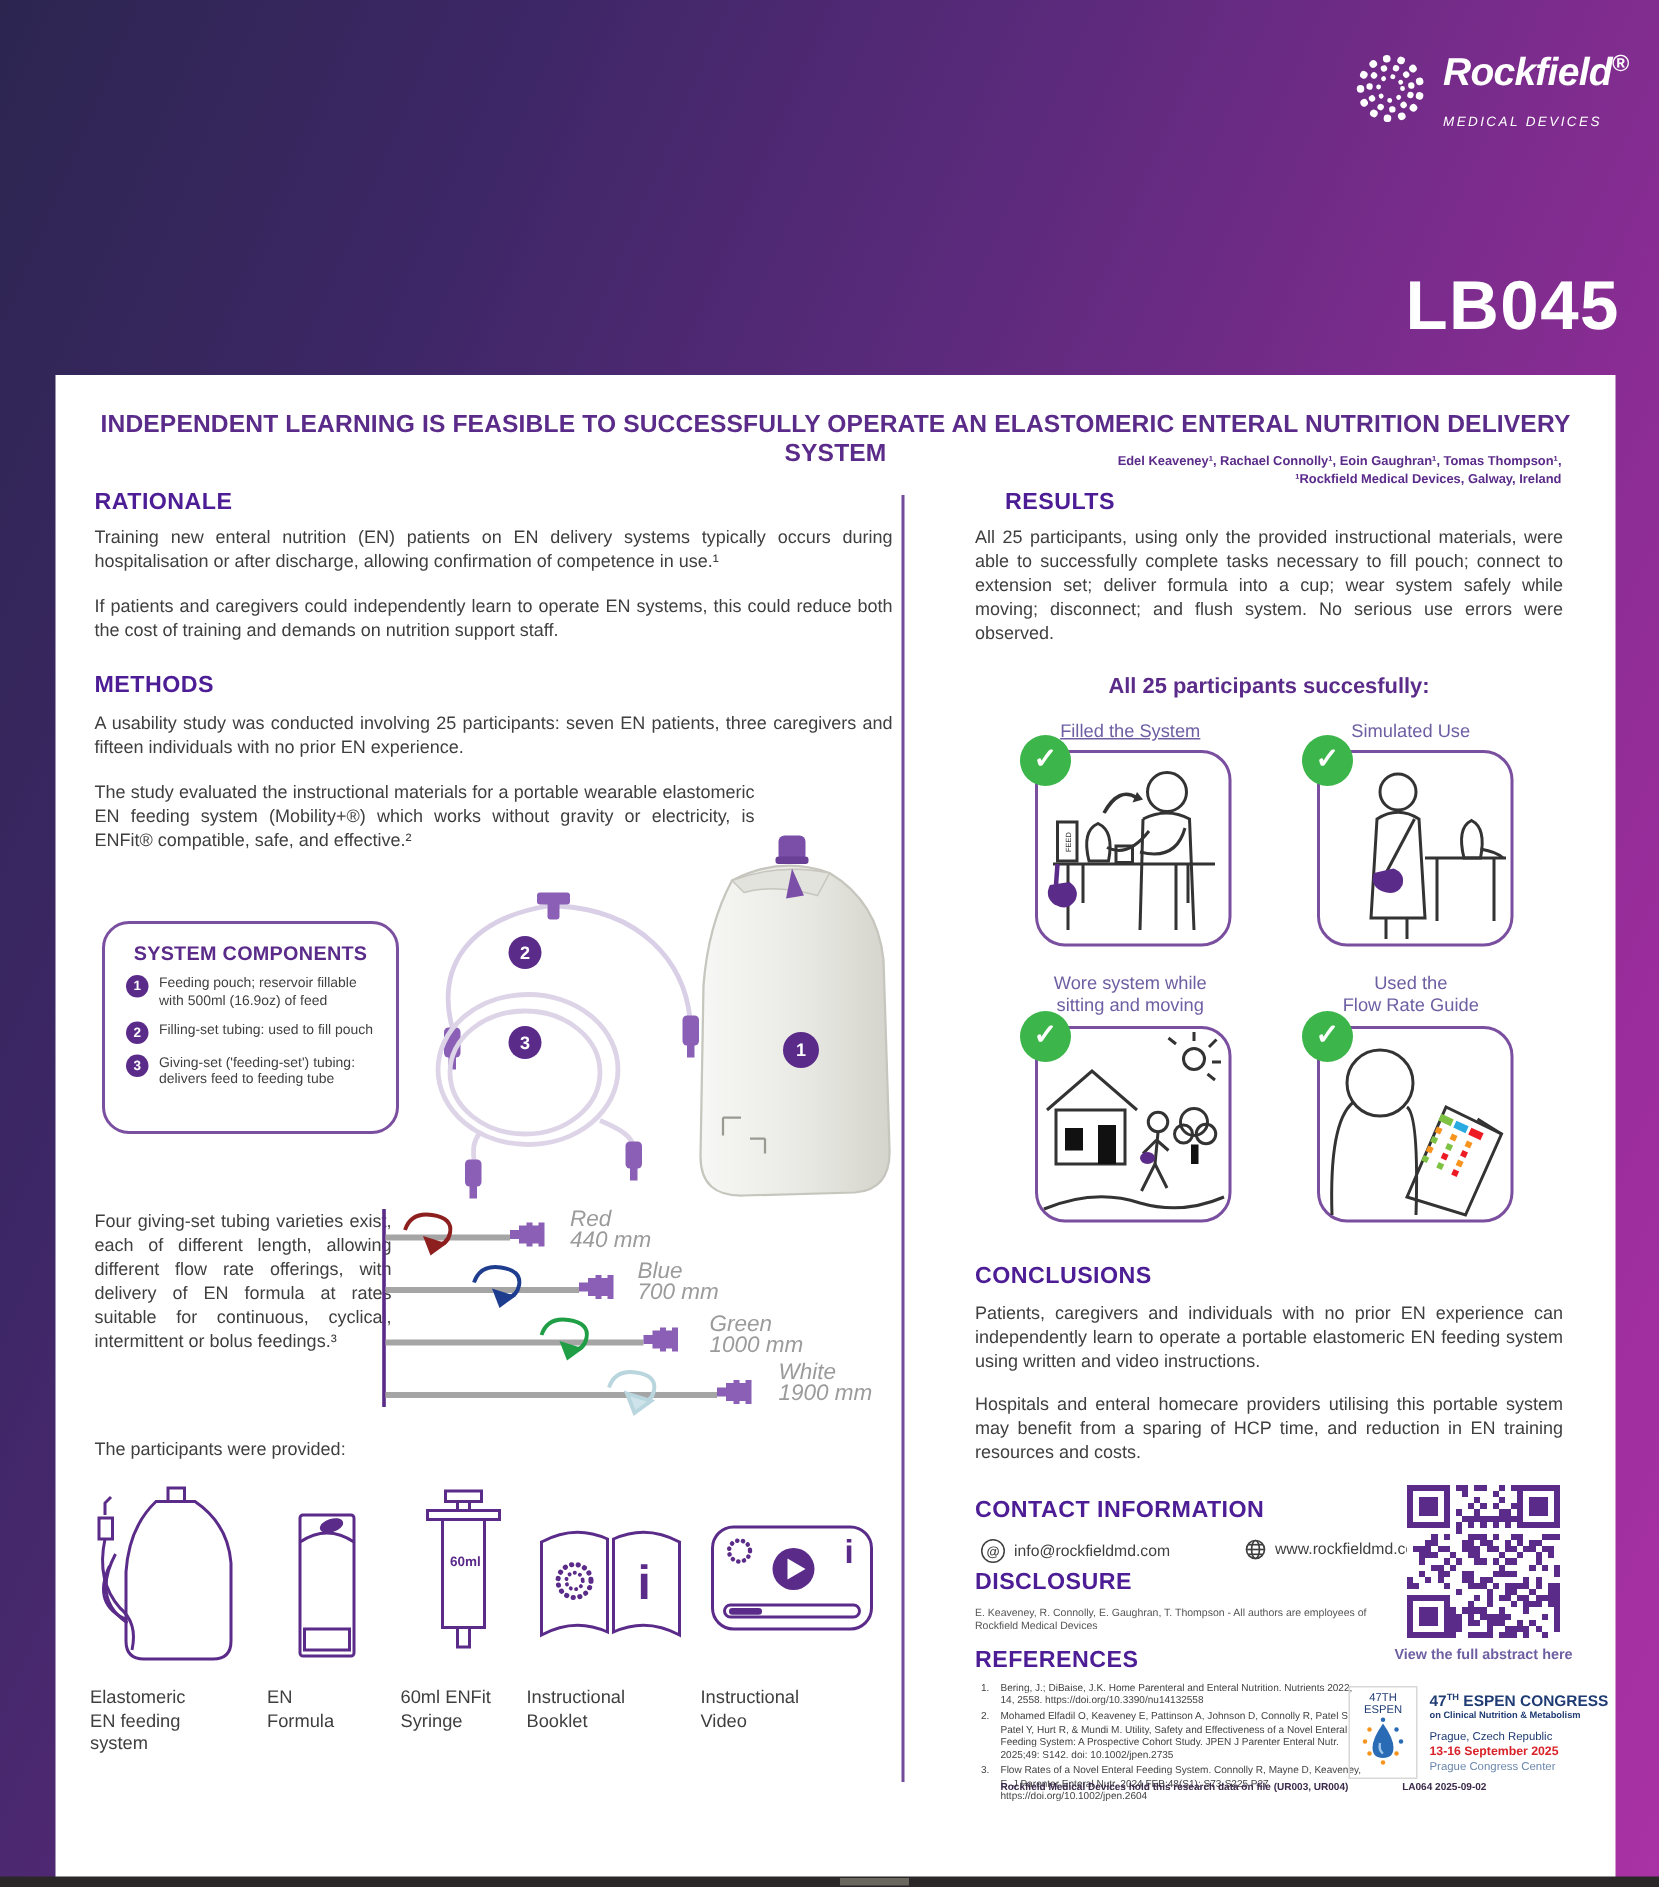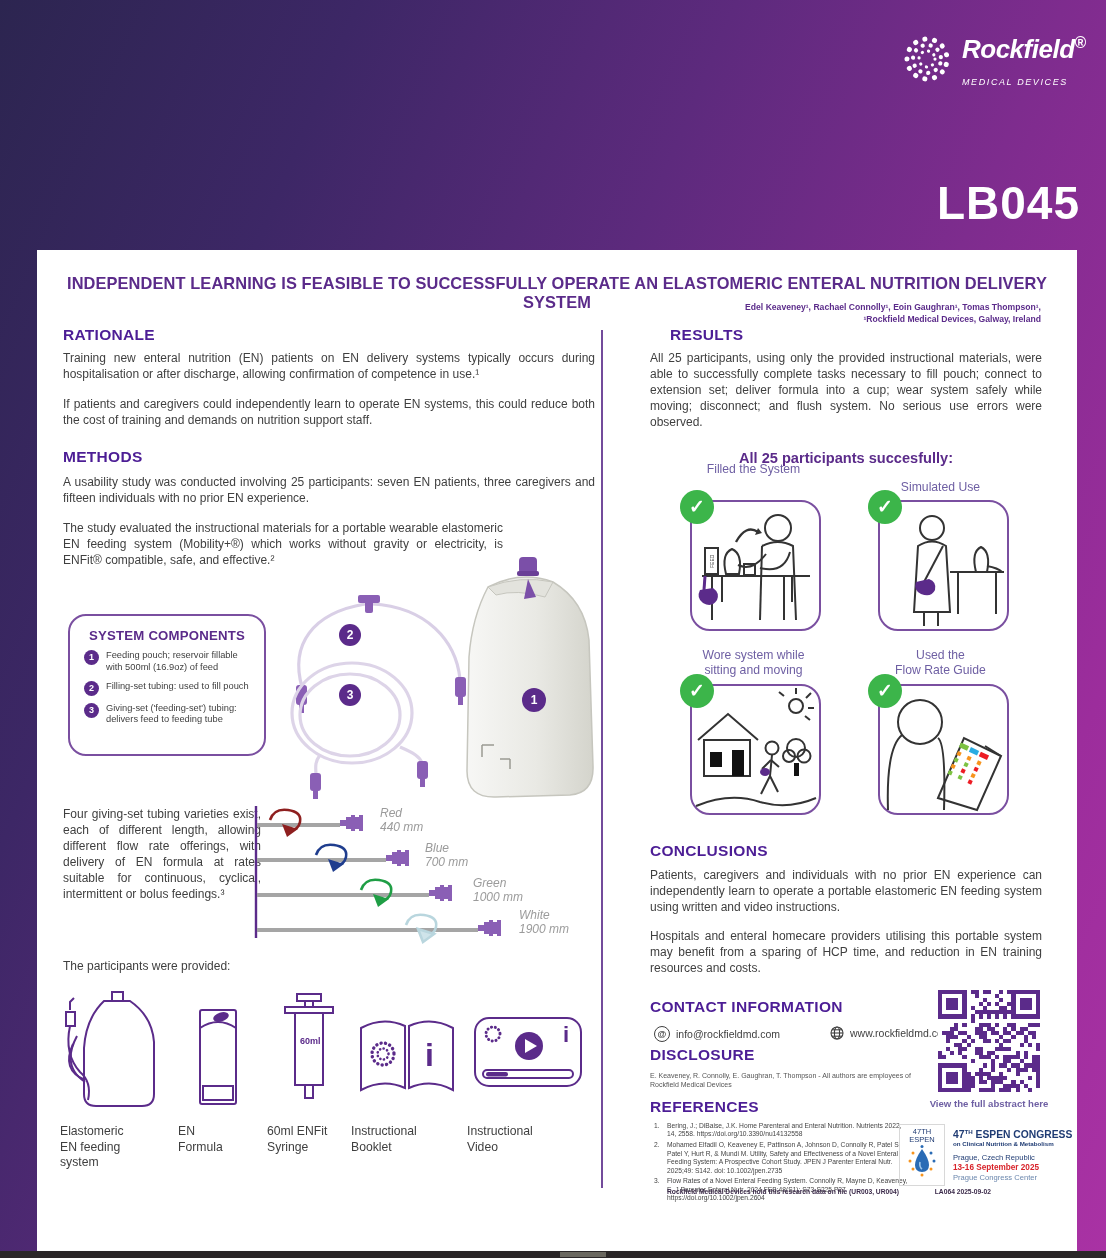--- a/index.html
+++ b/index.html
@@ -21,21 +21,21 @@
     font-weight:bold;line-height:11.5px;}
   .vdiv{left:564px;top:80px;width:1.5px;height:858px;background:#5b2b8a;opacity:.85;}
   .h{color:#4c1d95;font-weight:bold;font-size:15.5px;letter-spacing:0.3px;}
   .p{color:#3f3f3f;font-size:12px;line-height:16px;text-align:justify;}
   .compbox{left:31px;top:364px;width:194px;height:138px;border:2px solid #7a4fa0;border-radius:18px;background:#fff;}
   .compbox h4{margin:12px 8px 6px;text-align:center;color:#5b2b8a;font-size:13.2px;letter-spacing:0.2px;}
   .compitem{display:flex;margin:7px 10px 0 14px;}
   .numc{flex:0 0 15px;width:15px;height:15px;border-radius:50%;background:#5b2b8a;color:#fff;
     font-size:9px;font-weight:bold;text-align:center;line-height:15px;margin-right:7px;}
   .comptext{font-size:9.3px;line-height:11.8px;color:#3f3f3f;}
-  .tublabel{font-style:italic;color:#9b9b9b;font-size:12px;line-height:14px;}
+  .tublabel{font-style:italic;color:#9b9b9b;font-size:15px;line-height:14px;}
   .provcap{color:#3f3f3f;font-size:12.2px;line-height:15.5px;text-align:left;white-space:pre-line;}
   .succ-h{color:#5b2b8a;font-weight:bold;font-size:14.6px;text-align:center;}
   .pan{width:127px;height:127px;border:2.5px solid #7a4fa0;border-radius:20px;background:#fff;}
   .pancap{color:#6e5fa3;font-size:12.2px;line-height:15px;text-align:center;white-space:pre-line;}
   .check{width:34px;height:34px;border-radius:50%;background:#3cb54a;color:#fff;
     font-size:19px;font-weight:bold;text-align:center;line-height:34px;}
   .contact-item{display:flex;align-items:center;color:#3f3f3f;font-size:10.5px;}
   .ati{width:14px;height:14px;border:1.2px solid #3f3f3f;border-radius:50%;font-size:9px;
     line-height:14px;text-align:center;margin-right:6px;color:#3f3f3f;font-weight:bold;}
   .tiny{font-size:7px;line-height:8.6px;color:#555;}
@@ -293,21 +293,21 @@
     <div class="abs provcap" style="left:314px;top:874px;width:112px;">Instructional
 Booklet</div>
     <div class="abs provcap" style="left:430px;top:874px;width:122px;">Instructional
 Video</div>
 
     <div class="abs h" style="left:613px;top:76px;margin-left:20px;">RESULTS</div>
     <div class="abs p" style="left:613px;top:100px;width:392px;">All 25 participants, using only the provided instructional materials, were able to successfully complete tasks necessary to fill pouch; connect to extension set; deliver formula into a cup; wear system safely while moving; disconnect; and flush system. No serious use errors were observed.</div>
 
     <div class="abs succ-h" style="left:613px;top:200px;width:392px;">All 25 participants succesfully:</div>
 
-    <div class="abs pancap" style="left:613px;top:212px;width:207px;">Filled the System</div>
+    <div class="abs pancap" style="left:613px;top:230px;width:207px;text-decoration:underline;">Filled the System</div>
     <div class="abs pan" style="left:653px;top:250px;">
       <svg width="127" height="127" viewBox="0 0 127 127">
         <g fill="none" stroke="#333" stroke-width="2">
           <line x1="10" y1="74" x2="118" y2="74"></line>
           <line x1="20" y1="74" x2="20" y2="118"></line>
             <line x1="30" y1="74" x2="30" y2="100"></line>
           <line x1="92" y1="74" x2="92" y2="118"></line>
             <line x1="100" y1="74" x2="100" y2="100"></line>
           <circle cx="86" cy="26" r="13"></circle>
           <path d="M70 44 Q86 36 101 44 L104 118"></path>

